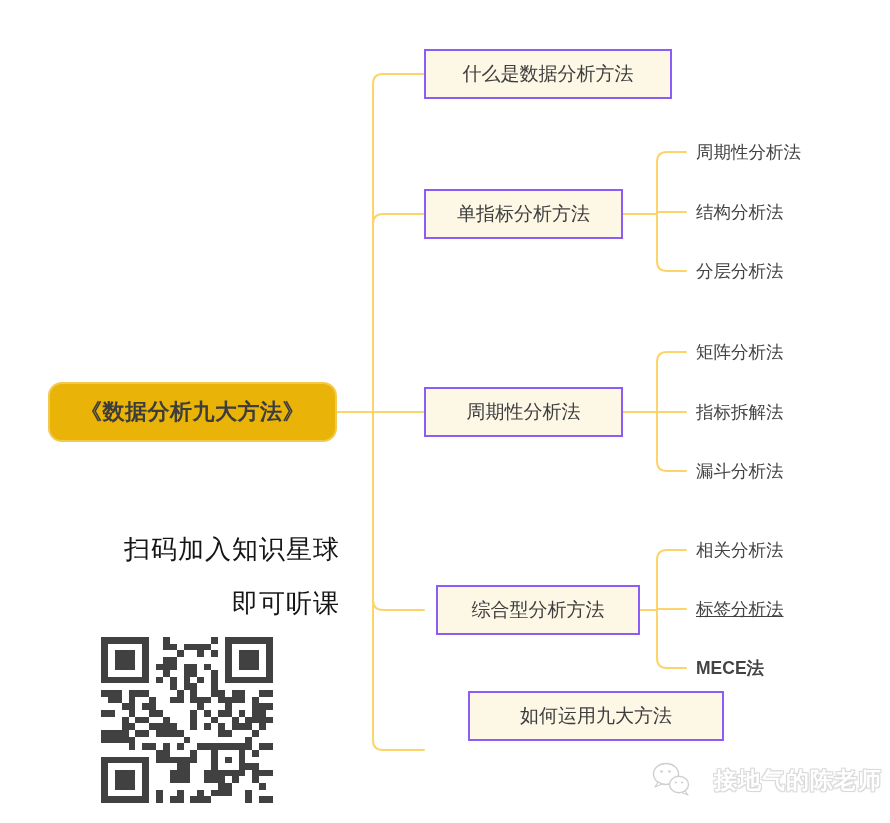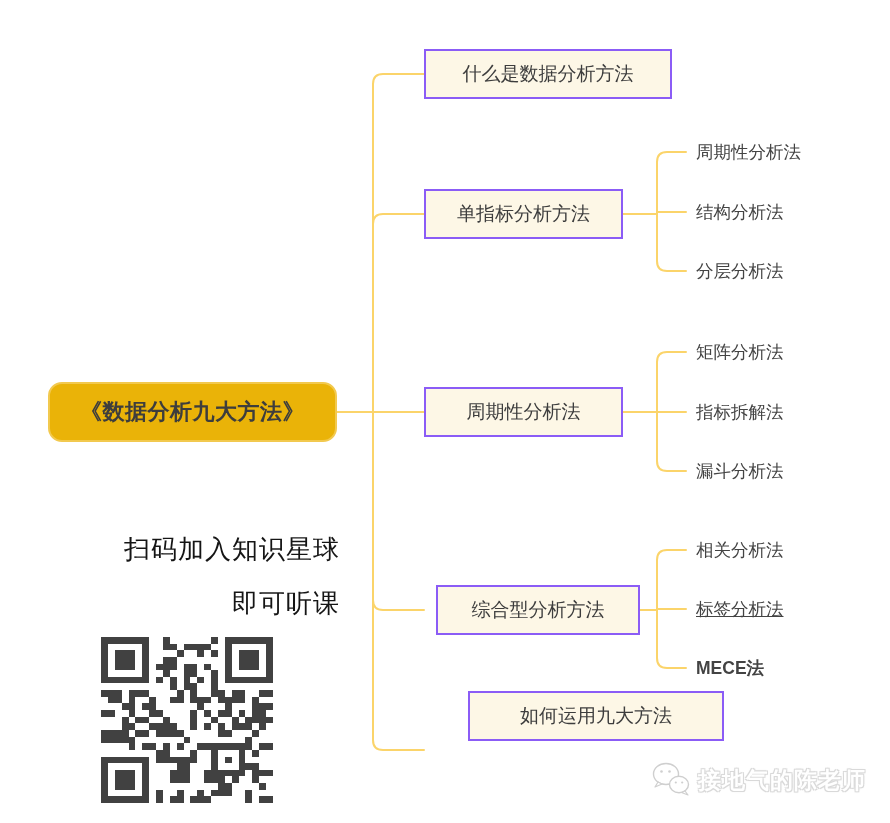--- a/index.html
+++ b/index.html
@@ -26,21 +26,21 @@
     color:#434343;white-space:nowrap;
   }
   .promo{
     position:absolute;left:40px;width:300px;text-align:right;
     font-family:"Liberation Serif","DejaVu Serif",serif;color:#151515;
   }
   .promo-l1{top:532px;font-size:26px;letter-spacing:1px;}
   .promo-l2{top:586px;font-size:26px;letter-spacing:1px;}
   #qr{position:absolute;left:101px;top:637px;}
   .watermark{
-    position:absolute;left:650px;top:761px;display:flex;align-items:center;gap:6px;
+    position:absolute;left:650px;top:761px;display:flex;align-items:center;gap:22px;
   }
   .wm-text{
     font-size:23px;font-weight:600;color:#ffffff;letter-spacing:1px;
     text-shadow:-1px -1px 0 #d9d9d9, 1px -1px 0 #d9d9d9, -1px 1px 0 #d9d9d9,
                  1px  1px 0 #d9d9d9, 0 0 3px #e6e6e6;
   }
 </style>
 </head>
 <body>
 

